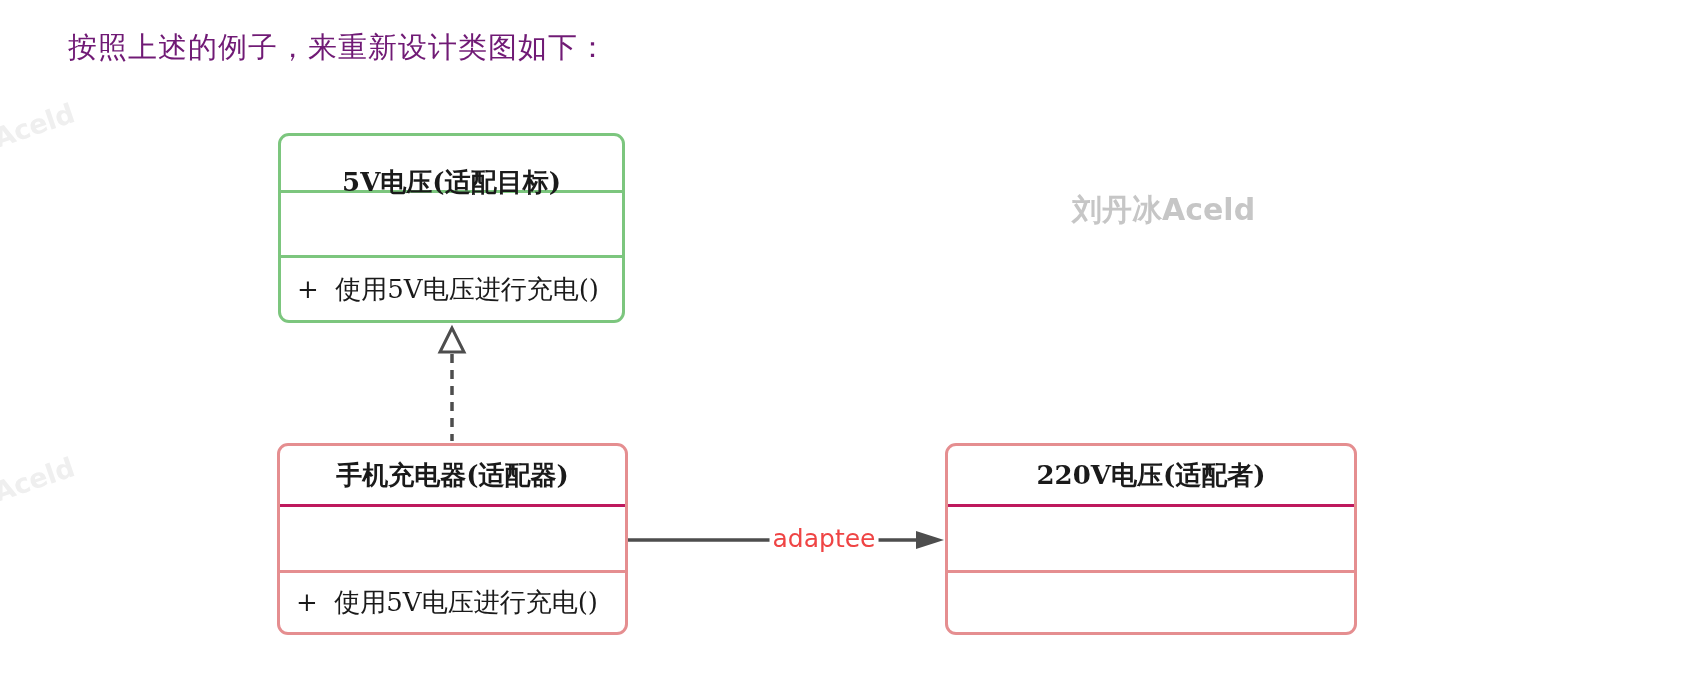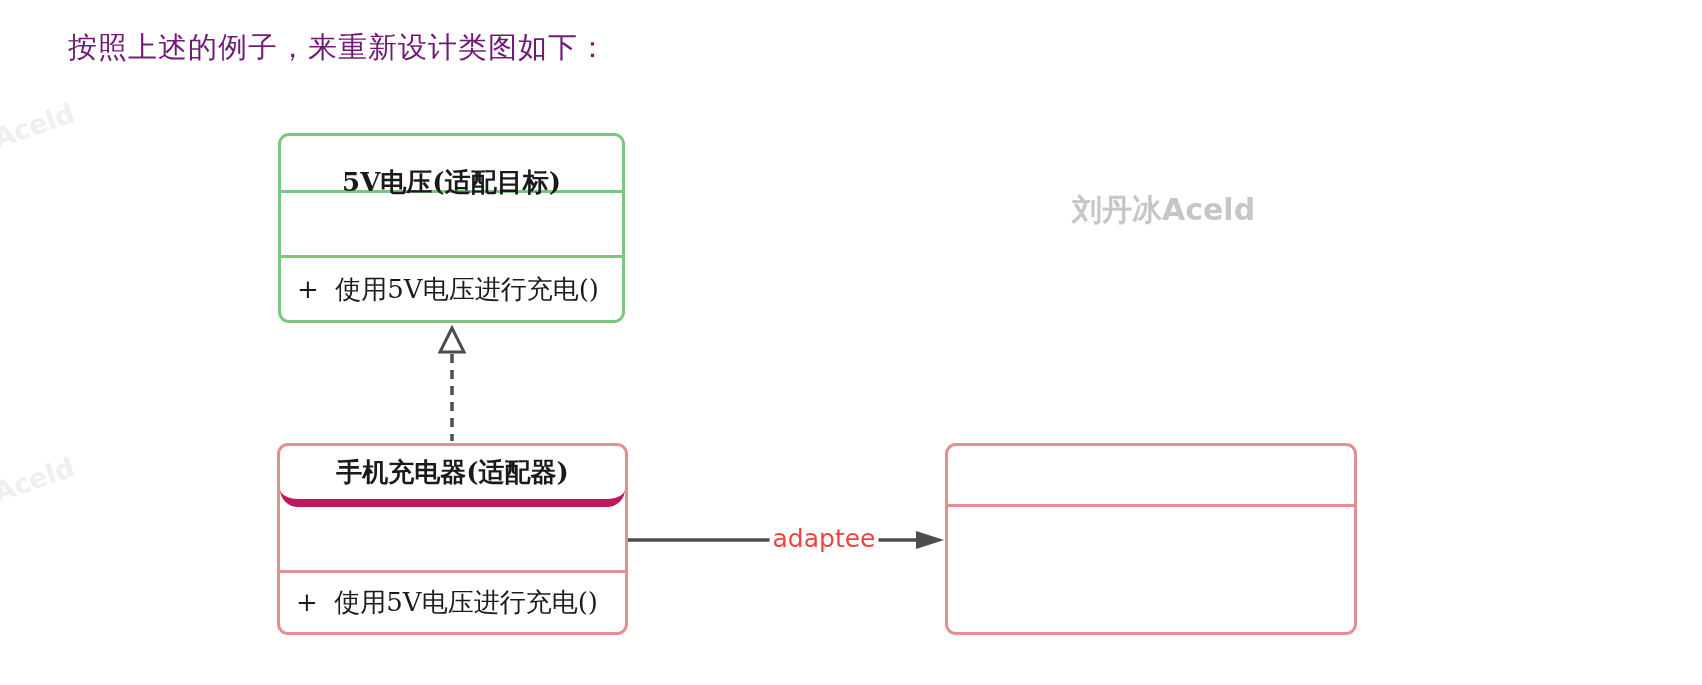--- a/index.html
+++ b/index.html
@@ -30,21 +30,21 @@
     display:grid;box-sizing:border-box;
     font-family:"DejaVu Serif","Liberation Serif",serif;color:#1a1a1a;
   }
   .uml-green{border:3px solid #7cc67e;grid-template-rows:57px 65px 1fr;}
   .uml-red{border:3px solid #e58e90;grid-template-rows:61px 66px 1fr;}
   .uml-title{
     display:flex;align-items:center;justify-content:center;
     font-size:26px;font-weight:700;
   }
   .uml-green .uml-title{border-bottom:3px solid #7cc67e;margin-top:39px;}
-  .uml-red .uml-title{border-bottom:8px solid #be185d;border-radius:18px;}
+  .uml-red .uml-title{border-bottom:3px solid #be185d;}
   .uml-attrs{}
   .uml-green .uml-attrs{border-bottom:3px solid #7cc67e;}
   .uml-red .uml-attrs{border-bottom:3px solid #e58e90;}
   .uml-methods{
     display:flex;align-items:center;font-size:26px;padding-left:16px;
     white-space:pre;
     text-align:right;
   }
   
   .edge-label{
@@ -84,14 +84,15 @@
   <div class="uml-methods">+  使用5V电压进行充电()</div>
 </div>
 
 <div class="uml-class uml-red" style="left:277px;top:443px;width:351px;height:192px;">
   <div class="uml-title">手机充电器(适配器)</div>
   <div class="uml-attrs"></div>
   <div class="uml-methods">+  使用5V电压进行充电()</div>
 </div>
 
 <div class="uml-class uml-red" style="left:945px;top:443px;width:412px;height:192px;">
+  <div class="uml-title">220V电压(适配者)</div>
   <div class="uml-attrs"></div>
 </div>
 
 </body></html>

